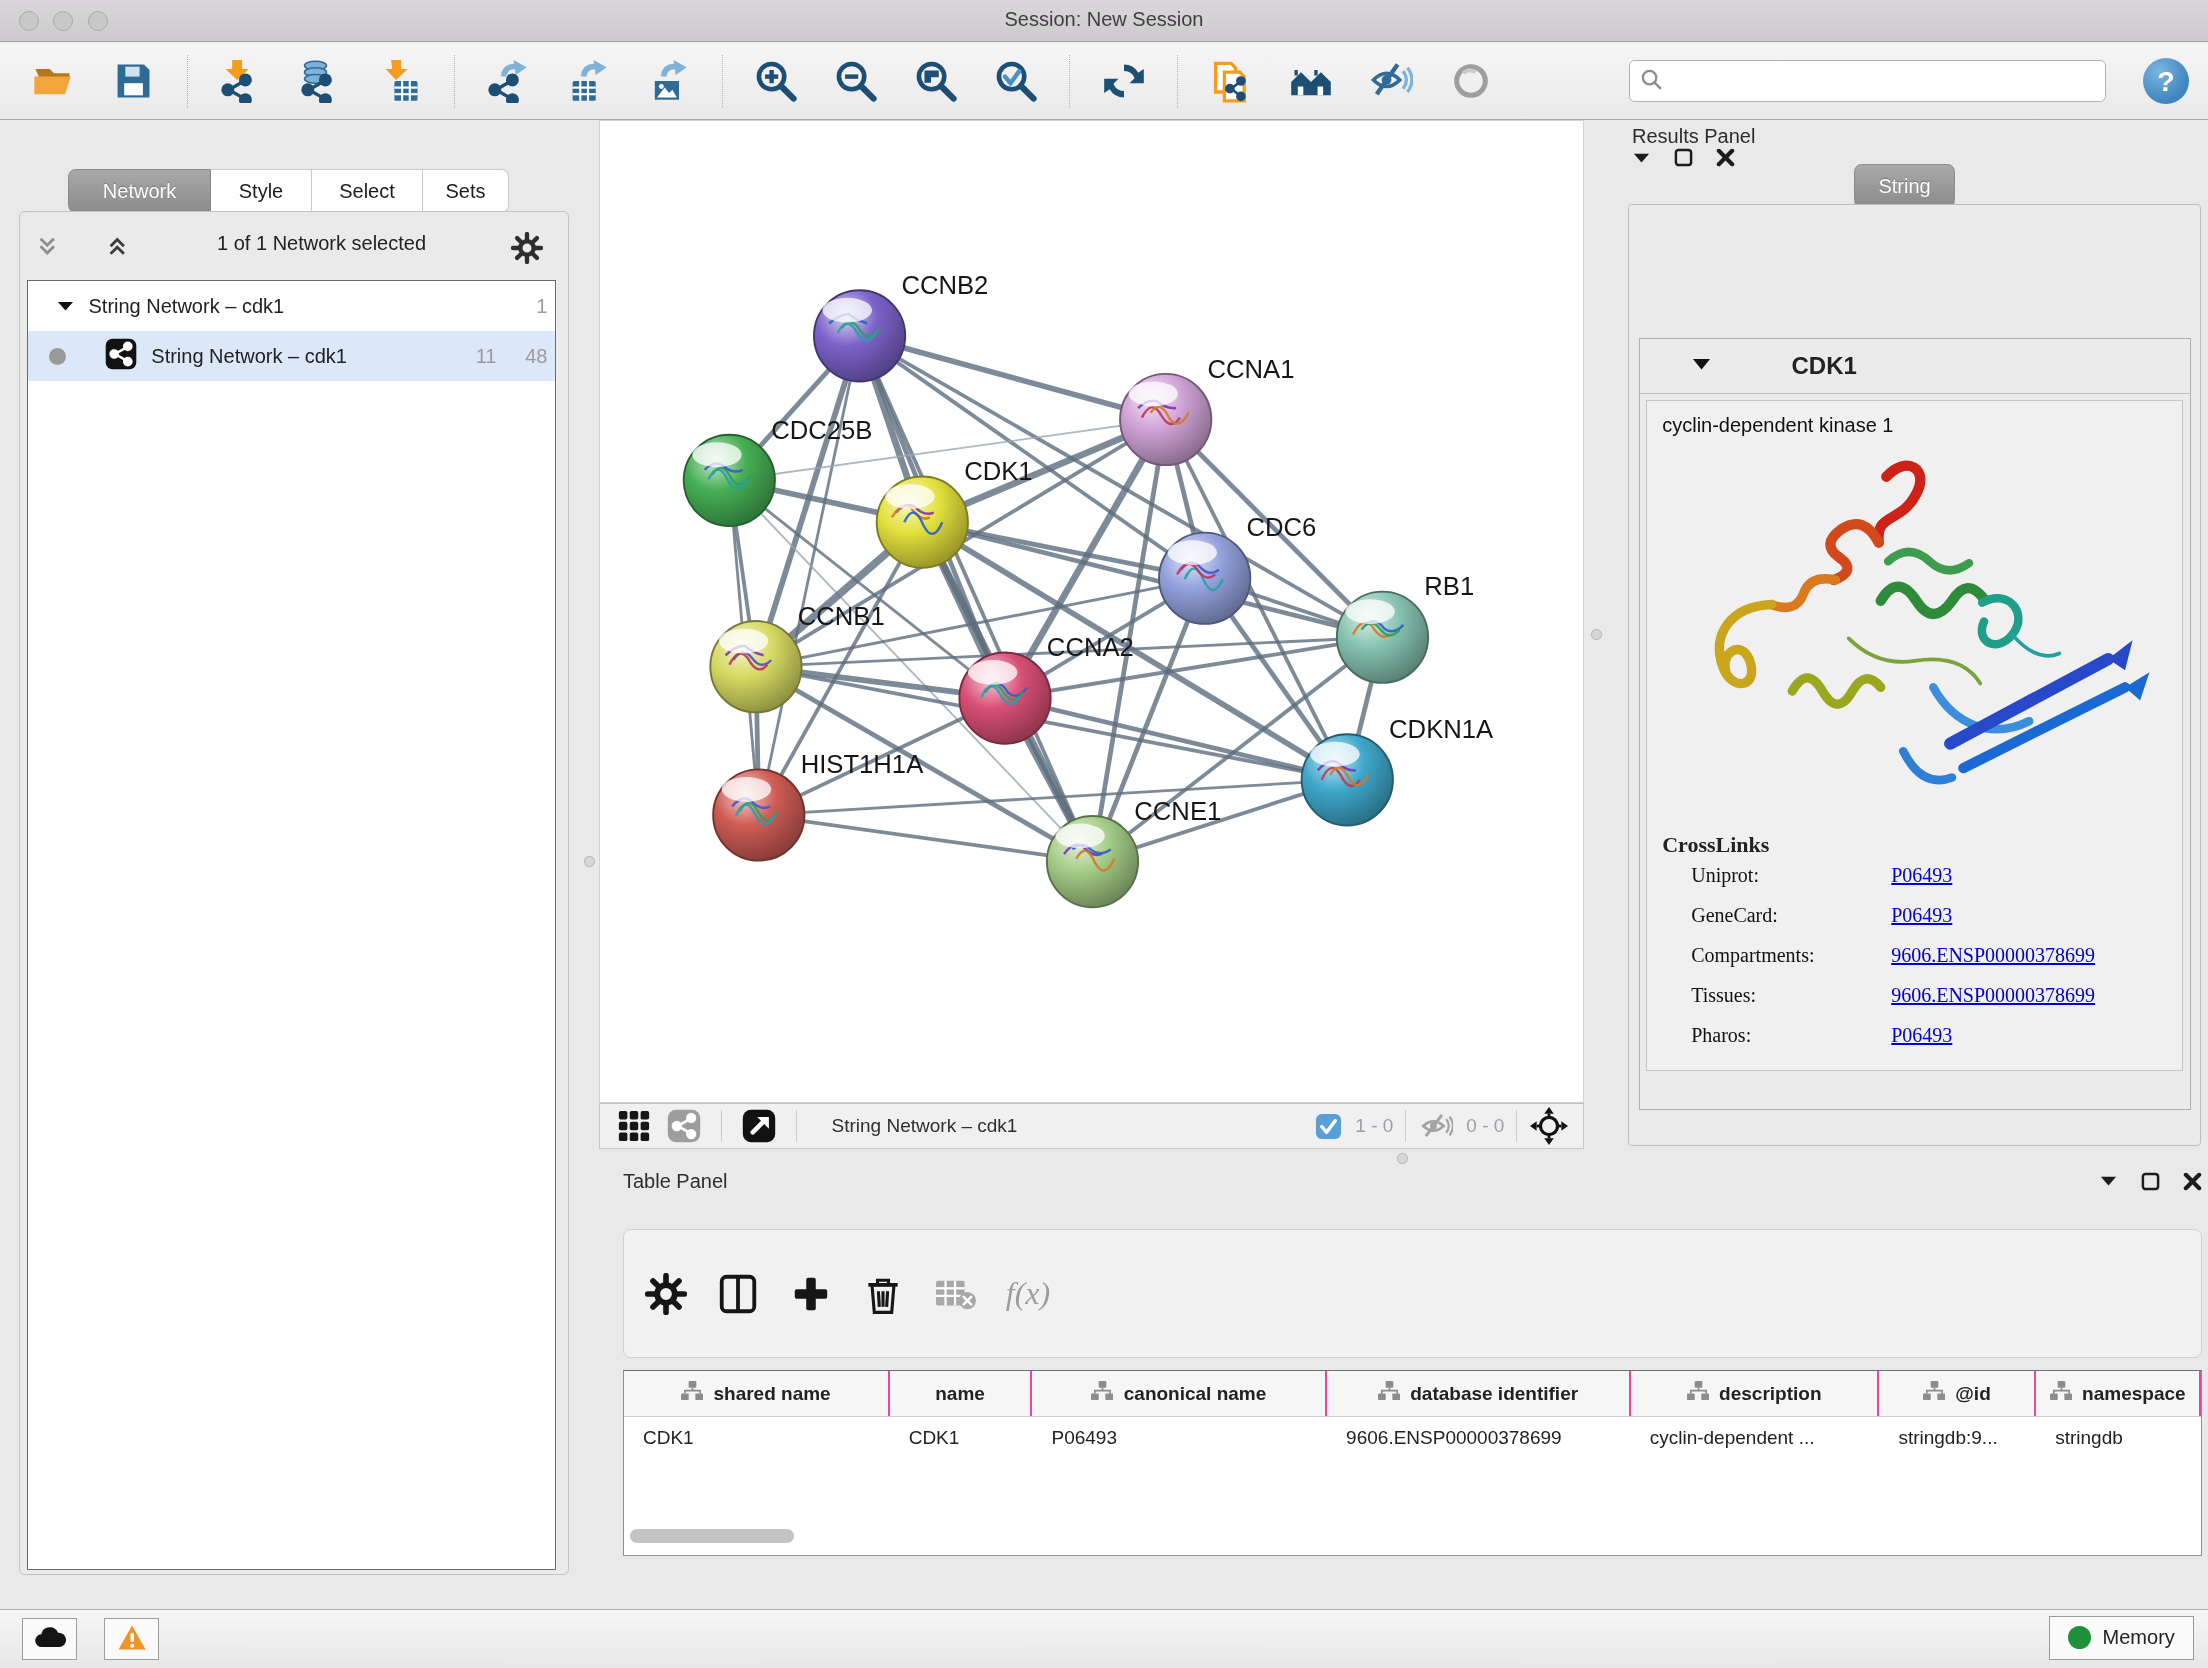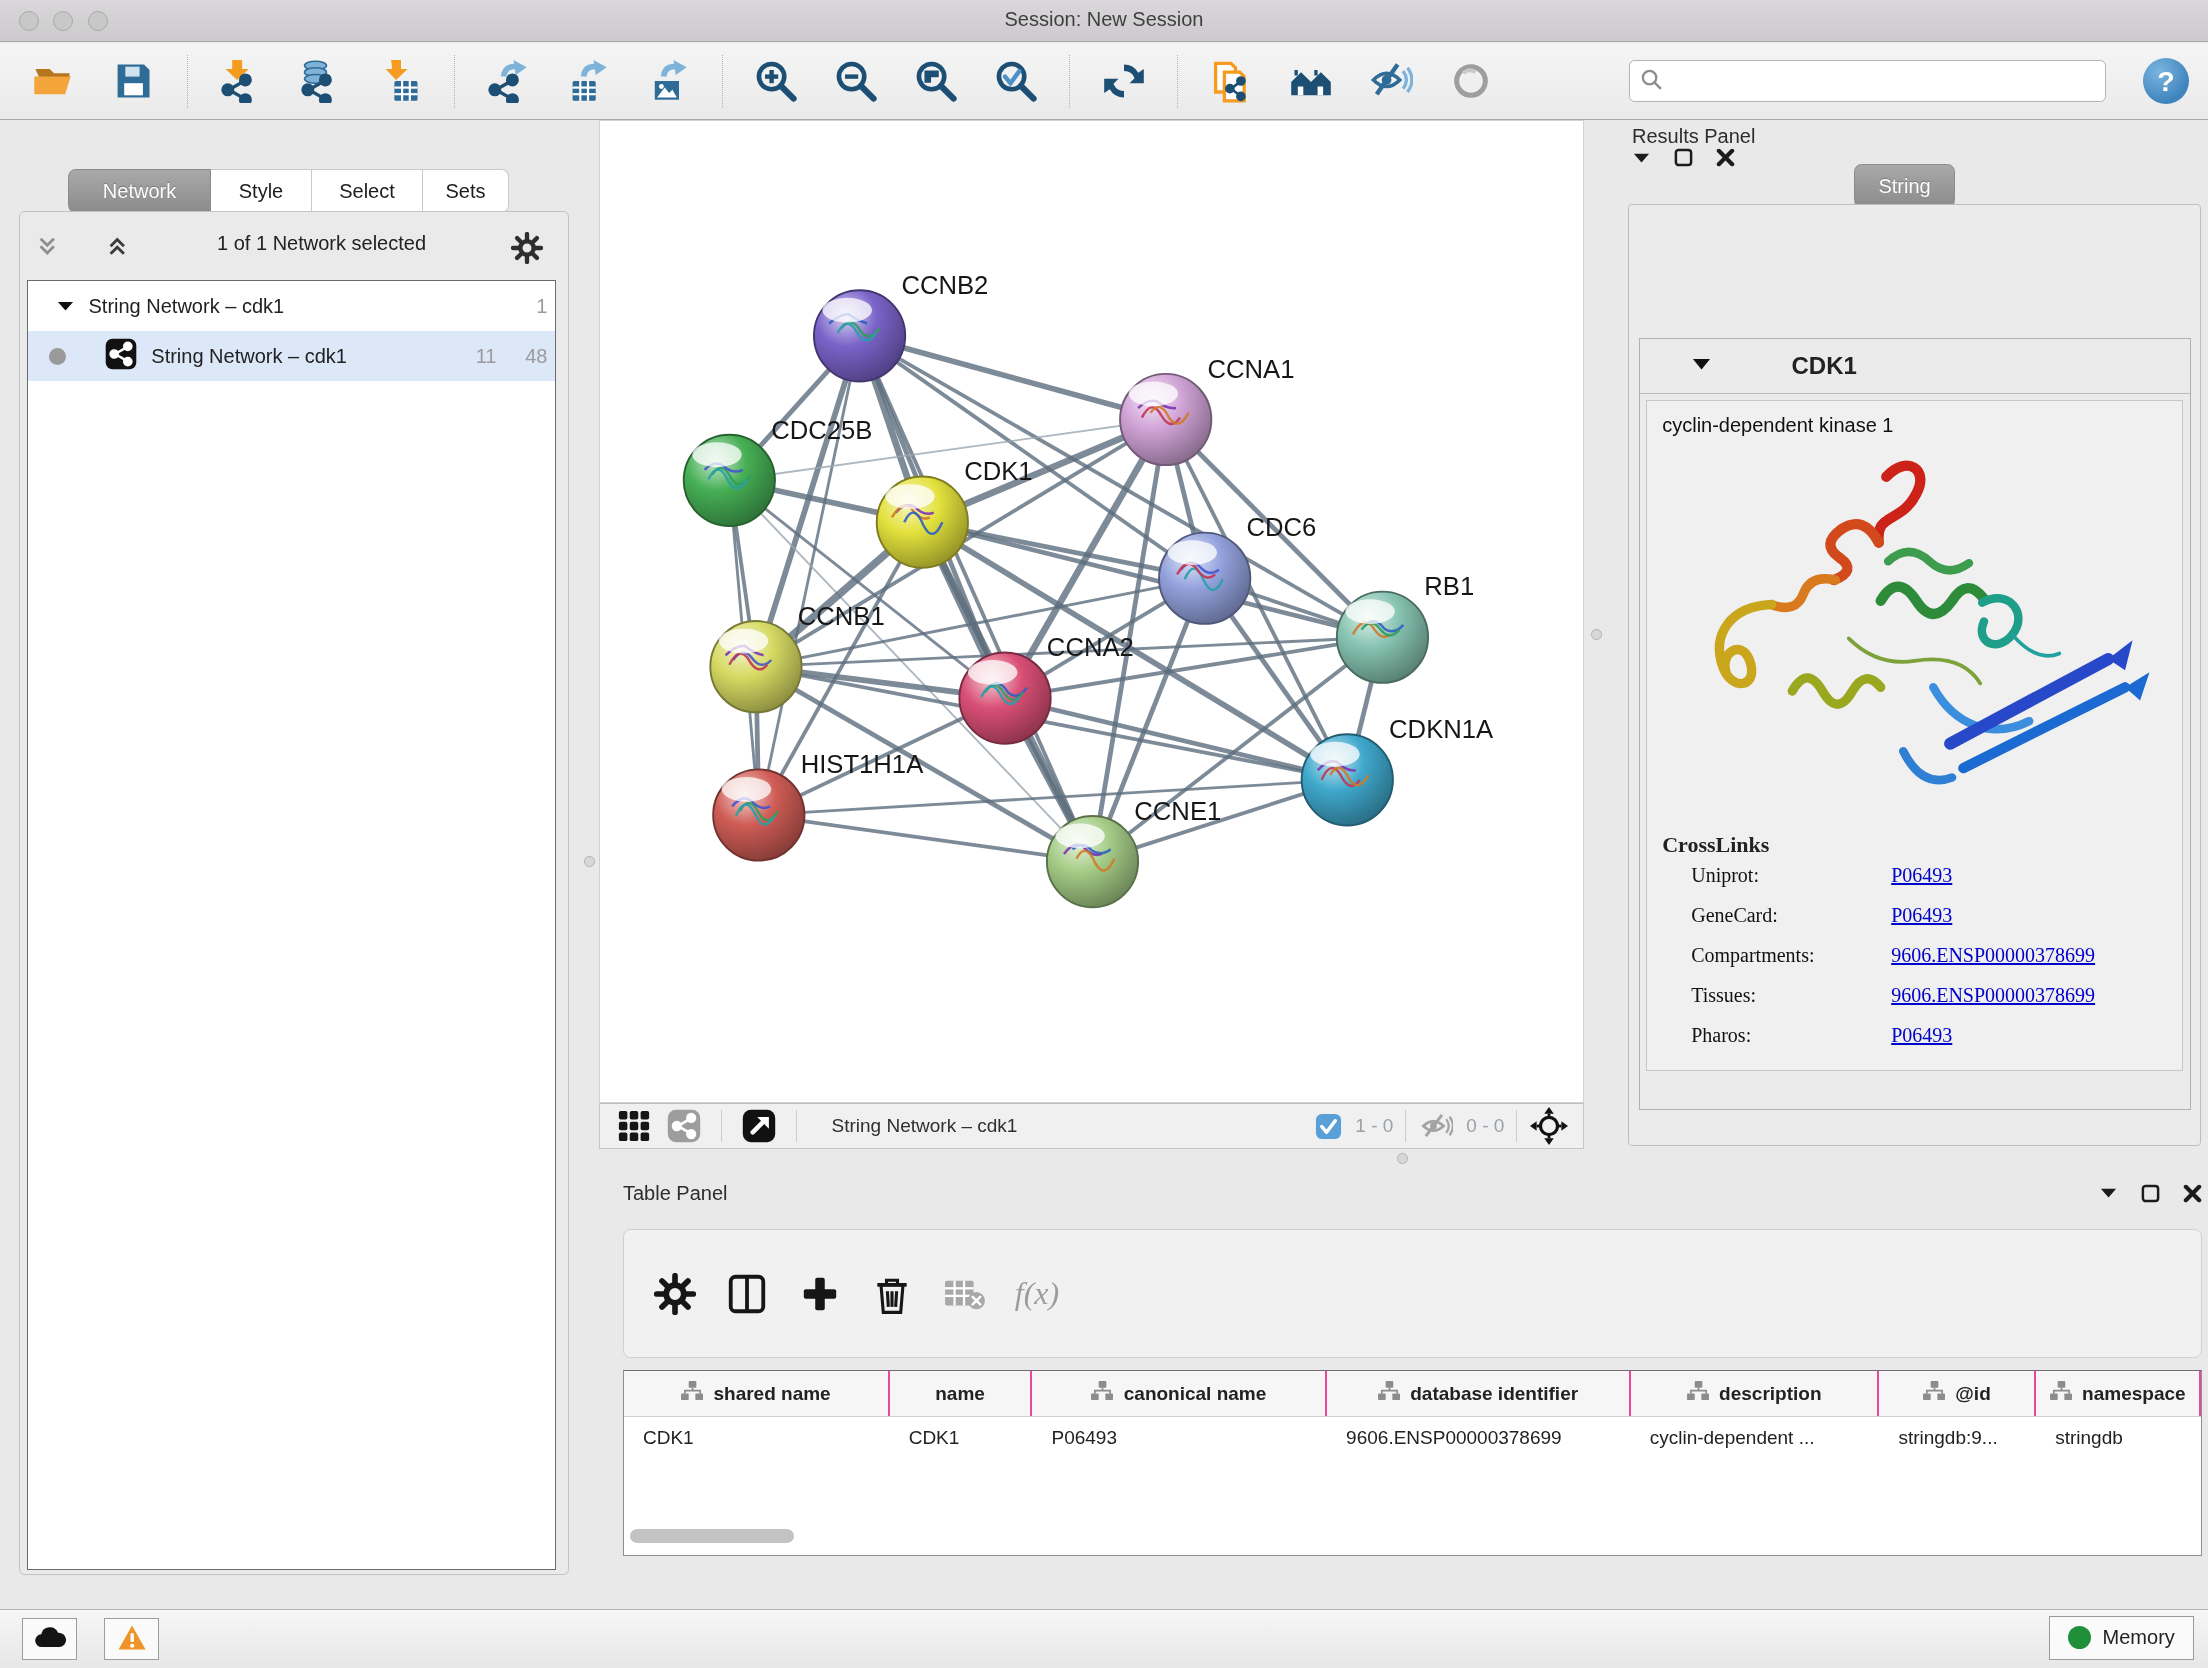--- a/index.html
+++ b/index.html
@@ -92,23 +92,23 @@
     background:#f0f0f0; border:1px solid #c6c6c6; overflow:hidden; }
   .rp-desc { font-size:20px; margin:13.3px 0 0 15px; color:#111; }
   .xl { font-family:"Liberation Serif", serif; }
   .xl-title { font-size:22px; font-weight:bold; margin:15px 0 5.7px 15px; }
   .xl-row { display:flex; font-size:20px; margin:0 0 17px 44px; }
   .xl-row .lab { width:200px; color:#111; }
   .xl-row .val a { color:#0000cc; text-decoration:underline; }
 
   
   .tp-head { position:absolute; left:623px; top:1164px; width:1579px; height:34px;
-    display:flex; justify-content:space-between; align-items:center;margin-top:12px; }
+    display:flex; justify-content:space-between; align-items:center; }
   .tp-toolbar { position:absolute; left:623px; top:1229px; width:1579px; height:129px;
-    background:#f1f1f1; border:1px solid #cfcfcf; border-radius:7.6px; display:flex; align-items:center; padding-left:19px; }
+    background:#f1f1f1; border:1px solid #cfcfcf; border-radius:7.6px; display:flex; align-items:center; padding-left:10px; }
   .tp-toolbar .ti { width:63px; height:63px; display:flex; align-items:center; justify-content:center; margin-right:9.5px; }
   .fx { font-family:"Liberation Serif", serif; font-style:italic; font-size:32px; color:#9d9d9d; }
   .tp-table { position:absolute; left:623px; top:1370px; width:1579px; height:186px;
     background:#fff; border:1px solid #8f8f8f; border-top:1.9px solid #6f6f6f; }
   .tp-cols { display:flex; height:46px; background:#f6f6f6; border-bottom:1px solid #cfcfcf; }
   .tp-col { display:flex; align-items:center; justify-content:center; gap:9.5px; font-size:19px;
     border-right:2px solid #ec4899; overflow:hidden; white-space:nowrap;font-weight:bold; }
   .tp-rowline { display:flex; height:42px; align-items:center; }
   .tp-cell { font-size:19px; padding-left:19px; overflow:hidden; white-space:nowrap; }
   .hscroll { position:absolute; left:630px; top:1529px; width:164px; height:14.3px;

